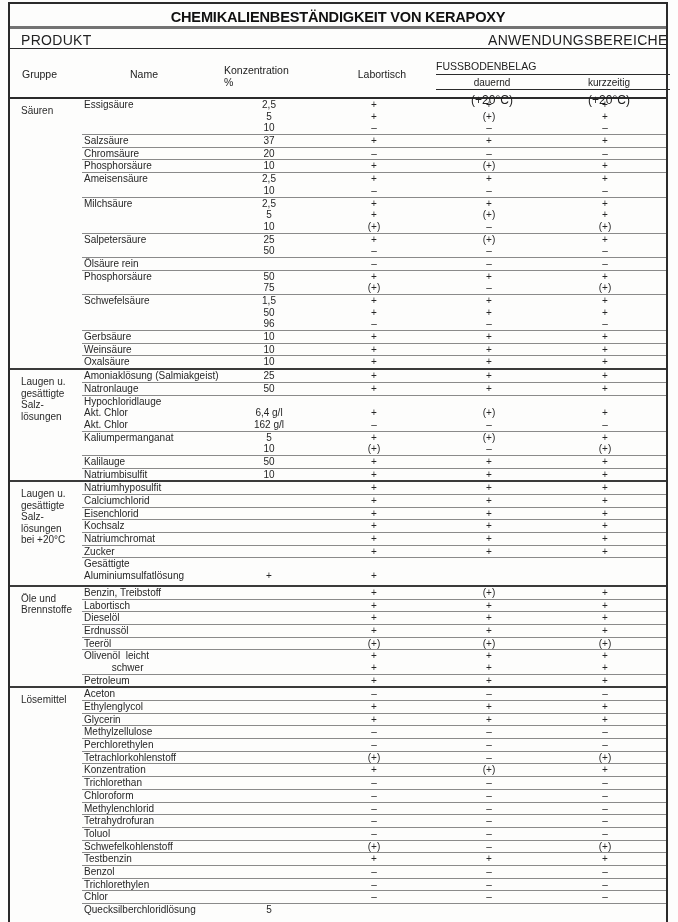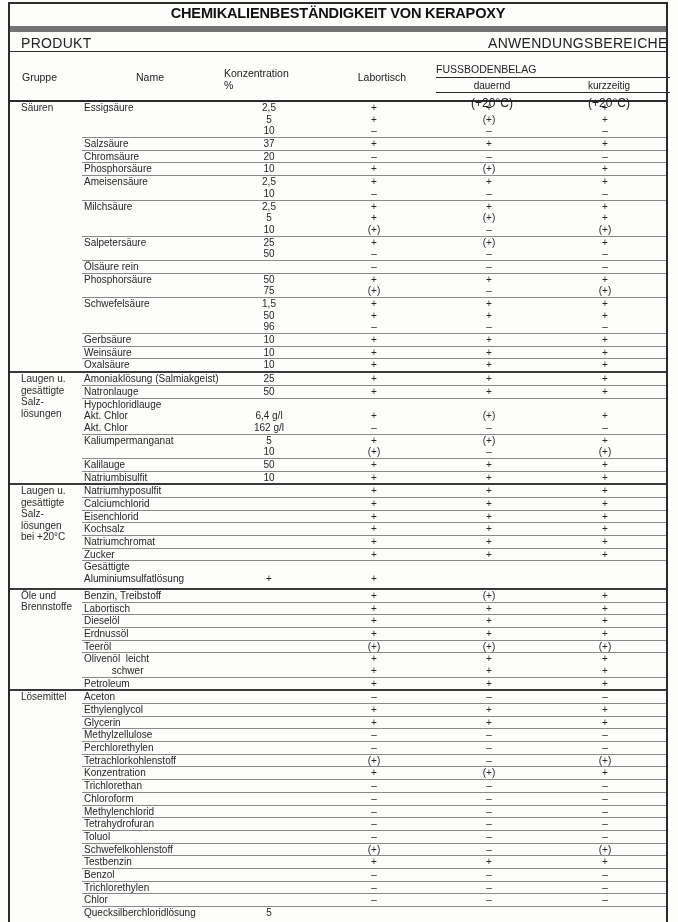--- a/index.html
+++ b/index.html
@@ -7,48 +7,48 @@
     position:relative; width:678px; height:922px; background:#fdfdfc;
     overflow:hidden; color:#222; font-family:"Liberation Sans", sans-serif;
     box-sizing:border-box;
   }
   .frame {
     position:absolute; left:8px; top:2px; width:660px; bottom:0;
     border-left:2px solid #2b2b2b; border-right:2px solid #2b2b2b; border-top:2px solid #2b2b2b;
     box-sizing:border-box; background:#fdfdfc;
   }
   
-  .title-bar { height:22px; display:flex; align-items:flex-start; justify-content:center;
-    border-bottom:6px solid #737373; }
+  .title-bar { height:22px; display:flex; align-items:flex-end; justify-content:center;
+    border-bottom:3px solid #737373; }
   .title-bar span { font-weight:bold; font-size:15.5px; letter-spacing:-0.2px;
     transform:scaleX(0.94); white-space:nowrap; color:#111; }
   
   .produkt-row { position:relative; height:19px; border-bottom:1.5px solid #2b2b2b; font-size:14px; }
   .produkt-row .lbl-produkt { position:absolute; left:11px; top:3px; letter-spacing:0.3px; }
   .produkt-row .lbl-anwendung { position:absolute; left:478px; top:3px; letter-spacing:0.3px; }
   
   .col-header { position:relative; height:48px; border-bottom:2px solid #2b2b2b; font-size:10.5px; }
   .col-header .h-gruppe   { position:absolute; left:12px;  top:19px; }
-  .col-header .h-name     { position:absolute; left:82px;  top:19px;padding-left:44px; }
+  .col-header .h-name     { position:absolute; left:76px;  top:19px;padding-left:44px; }
   .col-header .h-konz     { position:absolute; left:214px; width:106px; top:16px; text-align:left; line-height:11.5px; }
   .col-header .h-lab      { position:absolute; left:312px; width:120px; top:19px; text-align:center; }
   .fb-box { position:absolute; left:426px; width:234px; top:1px; height:46px; }
   .fb-title { height:14px; text-align:left; border-bottom:1px solid #2b2b2b; padding-top:10px; }
   .fb-sub   { display:flex; height:14px; border-bottom:1px solid #2b2b2b; font-size:10px; }
   .fb-sub .cell-dau  { width:112px; text-align:center; padding-top:2px; }
   .fb-sub .cell-kurz { width:122px; text-align:center; padding-top:2px; }
   .fb-temp { display:flex; height:15px; font-size:12px; }
   .fb-temp .cell-dau  { width:112px; text-align:center; padding-top:3px; }
   .fb-temp .cell-kurz { width:122px; text-align:center; padding-top:3px; }
   
   .tbody { position:relative; }
   .group { display:flex; border-bottom:2px solid #3a3a3a; }
   .group:last-child { border-bottom:none; }
   .group-label { width:72px; flex:0 0 72px; padding:0 0 0 11px; font-size:10px;
-    line-height:11.5px; white-space:pre-line; box-sizing:border-box; color:#2a2a2a; }
+    line-height:11.5px; white-space:pre-line; box-sizing:border-box; color:#2a2a2a;margin-top:6px; }
   .group-rows { flex:1 1 auto; }
   .chem { border-top:1px solid #8a8a8a; }
   .chem:first-child { border-top:none; }
   .line { display:grid; grid-template-columns:142px 90px 120px 110px 1fr; height:11.7px;
     font-size:10px; line-height:11.7px; color:#262626; }
   .c { overflow:hidden; white-space:nowrap; }
   .c-name { white-space:pre; padding-left:2px; }
   .c-konz, .c-lab, .c-dau, .c-kurz { text-align:center; }
   .pad-grp { padding-bottom:3px; }
 </style>

